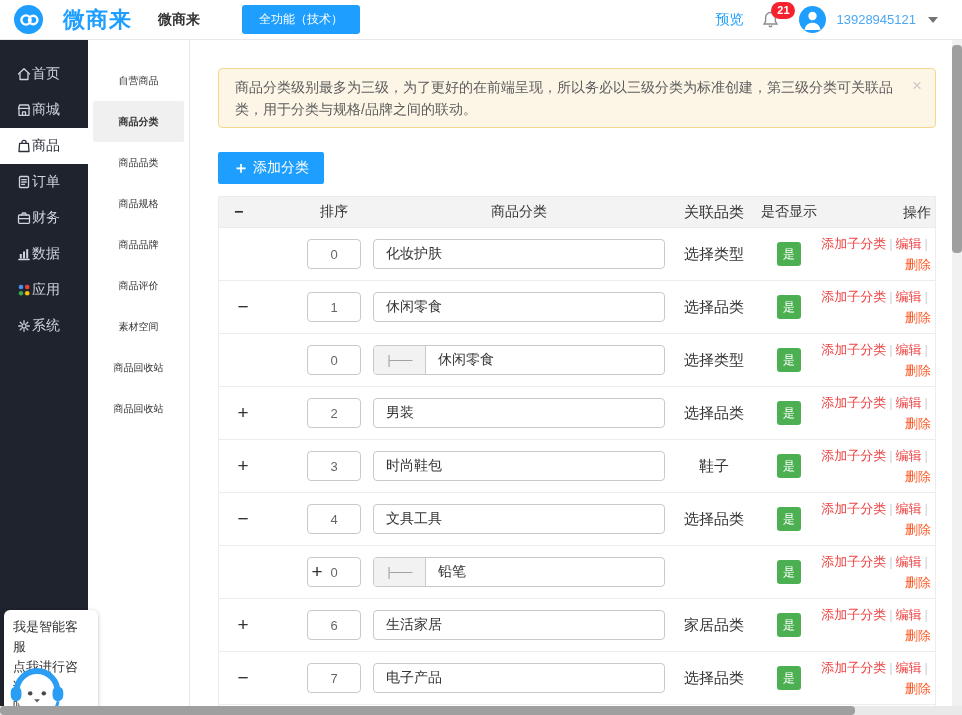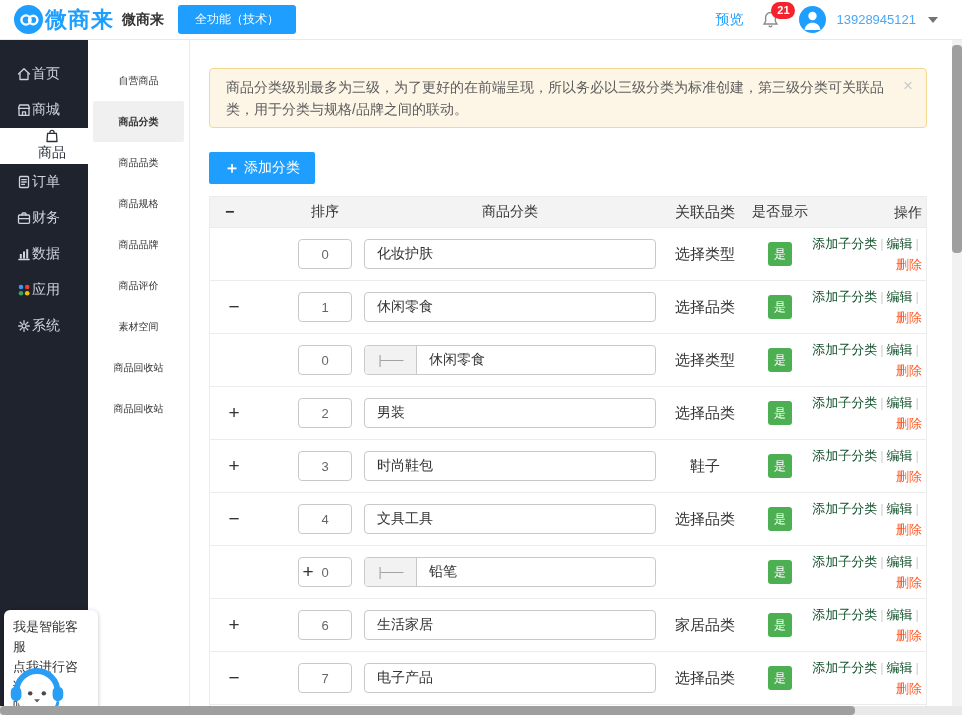--- a/index.html
+++ b/index.html
@@ -2,53 +2,53 @@
 <html><head>
 <meta charset="utf-8">
 <style>
   * { margin:0; padding:0; box-sizing:border-box; }
   body { font-family:"Liberation Sans","DejaVu Sans",sans-serif; background:#fff; }
   .app { position:relative; width:962px; height:715px; overflow:hidden; background:#fff; }
 
   
   .topbar { position:absolute; top:0; left:0; width:962px; height:40px; background:#fff;
             border-bottom:1px solid #e8e8e8; display:flex; align-items:center; z-index:4; padding:0 14px; }
-  .brand { display:flex; align-items:center; gap:2px; }
+  .brand { display:flex; align-items:center; gap:20px; }
   .logo-circle { width:29px; height:29px; border-radius:50%; background:#1E9FFF; display:flex; align-items:center; justify-content:center; }
   .logo-text { color:#1E9FFF; font-size:22px; font-weight:bold; letter-spacing:1px; }
   .shop-name { color:#333; font-size:14px; font-weight:bold; margin-left:6px; }
-  .plan-badge { margin-left:12px; background:#1E9FFF; color:#fff; border:none; font-size:12px;
+  .plan-badge { margin-left:22px; background:#1E9FFF; color:#fff; border:none; font-size:12px;
                 padding:6px 17px; border-radius:3px; cursor:pointer; }
   .topbar-right { margin-left:auto; display:flex; align-items:center; gap:18px; padding-right:10px; }
   .preview-link { color:#1E9FFF; font-size:14px; text-decoration:none; cursor:pointer; }
   .bell-wrap { position:relative; width:20px; height:22px; }
   .notif-badge { position:absolute; top:-7px; left:10px; min-width:24px; height:17px; background:#f5222d;
                  border-radius:9px; color:#fff; font-size:11px; display:flex; align-items:center;
                  justify-content:center; padding:0 4px; font-weight:bold; }
   .avatar { width:27px; height:27px; border-radius:50%; background:#1E9FFF; display:flex; align-items:flex-end; justify-content:center; overflow:hidden; }
   .account { color:#4aa8f5; font-size:13px; margin-left:-8px; filter:blur(0.4px); }
   .caret { width:0; height:0; border-left:5px solid transparent; border-right:5px solid transparent;
            border-top:6px solid #737373; margin-left:-6px; }
 
   
   .sidebar { position:absolute; top:40px; left:0; width:88px; height:675px; background:#1f232e; z-index:2; padding-top:16px; }
   .side-item { height:36px; display:flex; align-items:center; padding-left:16px;
                color:#ced3dd; font-size:14px; cursor:pointer; }
   .side-item .icn { width:16px; height:16px; display:flex; align-items:center; justify-content:center; }
-  .side-item.active { background:#fff; color:#2b2f3a;flex-direction:column; }
+  .side-item.active { background:#fff; color:#2b2f3a; }
 
   
   .submenu { position:absolute; top:40px; left:88px; width:102px; height:675px; background:#fff;
              border-right:1px solid #eaeaea; padding-top:20px; z-index:1; }
   .sub-item { height:41px; margin:0 5px; display:flex; align-items:center; justify-content:center;
               color:#333; font-size:10px; cursor:pointer; border-radius:2px; }
   .sub-item.active { background:#f0f0f0; font-weight:bold; }
 
   
-  .main { position:absolute; top:40px; left:181px; width:762px; height:675px; background:#fff;
+  .main { position:absolute; top:40px; left:190px; width:762px; height:675px; background:#fff;
           padding:28px 0 0 28px; overflow:hidden; }
   .notice { position:relative; width:718px; background:#fdf6e7; border:1px solid #f5d890; border-radius:4px;
             padding:7px 40px 7px 16px; color:#5c5c5c; font-size:14px; line-height:22px; }
   .notice-close { position:absolute; right:13px; top:8px; color:#c9c9c9; font-size:17px; cursor:pointer; line-height:17px; }
   .add-btn { margin-top:24px; background:#1E9FFF; color:#fff; border:none; border-radius:2px;
              height:32px; padding:0 15px; font-size:14px; display:flex; align-items:center; gap:4px; cursor:pointer; }
   .add-btn .plus { font-size:16px; font-weight:bold; }
 
   
   .table { margin-top:12px; width:718px; height:516px; border:1px solid #ececec; border-bottom:none; overflow:hidden; }
@@ -70,21 +70,21 @@
                 font-size:13px; color:#666; outline:none; font-family:inherit; background:#fff; }
   .name-box { width:292px; height:30px; border:1px solid #c9c9c9; border-radius:4px; display:flex;
               align-items:center; overflow:hidden; background:#fff; }
   .name-prefix { width:52px; align-self:stretch; background:#f2f2f2; border-right:1px solid #c9c9c9;
                  color:#999; font-size:12px; display:flex; align-items:center; justify-content:center; letter-spacing:-1px; }
   .name-text { padding-left:12px; font-size:14px; color:#333; }
   .assoc-link { cursor:pointer; }
   .show-badge { width:24px; height:24px; background:#4cb052; border-radius:3px; color:#fff; font-size:12px;
                 display:flex; align-items:center; justify-content:center; cursor:pointer; }
   .op { cursor:pointer; text-decoration:none; }
-  .op.blue { color:#14532d; }
+  .op.blue { color:#ef4444; }
   .op.red  { color:#FF5722;margin-left:6px; }
   .op-sep { color:#d0d0d0; margin:0 3px; }
   .trow.partial { align-items:flex-start; height:53px; }
   .trow.partial .sort-input, .trow.partial .name-box { margin-top:3px; height:30px; border-color:#d9d9d9; }
   .trow.partial .c6 { padding-top:1px; }
 
   
   .chat-bubble { position:absolute; left:4px; top:610px; width:94px; background:#fff; border-radius:6px;
                  padding:7px 9px; font-size:13px; line-height:20px; color:#333; z-index:3;
                  box-shadow:0 1px 4px rgba(0,0,0,.25); }

